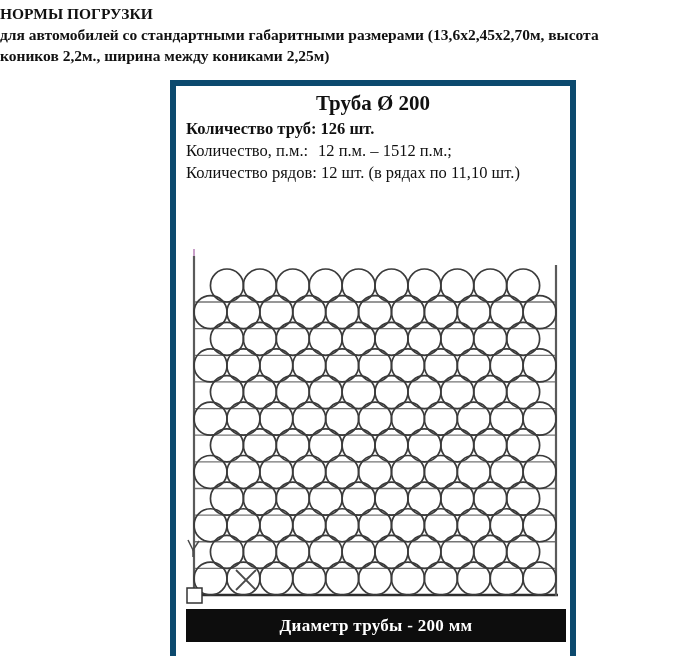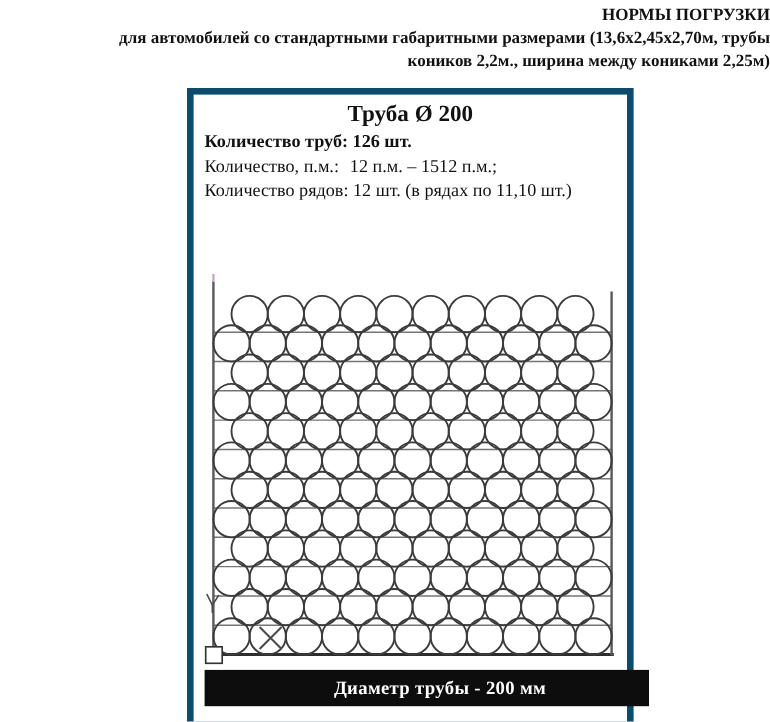--- a/index.html
+++ b/index.html
@@ -1,46 +1,46 @@
 <!DOCTYPE html>
 <html><head>
 <meta charset="utf-8">
 <style>
   html,body{margin:0;padding:0;}
   body{
     width:700px;height:656px;position:relative;background:#ffffff;
     font-family:"Liberation Serif", serif;color:#111;overflow:hidden;
   }
   .page-header{
-    position:absolute;top:3px;left:0;width:700px;text-align:right;
+    position:absolute;top:3px;left:0;width:700px;text-align:left;
     font-weight:bold;font-size:15.5px;line-height:21px;
   }
   .content-box{
     position:absolute;left:170px;top:80px;width:394px;height:570px;
     border:6px solid #0c4a6e;background:#fff;box-sizing:content-box;
   }
   .card-title{
     margin-top:5px;text-align:center;font-weight:bold;font-size:21px;line-height:24px;
   }
   .specs{margin:3px 0 0 10px;font-size:16.5px;line-height:22px;}
   .spec-bold{font-weight:bold;}
   .spec-row .lbl{display:inline-block;width:132px;}
   .diagram-svg{position:absolute;left:0px;top:158px;}
   .footer-band{
     position:absolute;left:10px;top:523px;width:380px;height:33px;
     display:flex;align-items:center;justify-content:center;
-    font-weight:bold;font-size:17px;letter-spacing:0.3px;padding-left:24px;
+    font-weight:bold;font-size:17px;letter-spacing:0.3px;
   }
 </style>
 </head>
 <body>
 
 <div class="page-header">
   <div>НОРМЫ ПОГРУЗКИ</div>
-  <div>для автомобилей со стандартными габаритными размерами (13,6х2,45х2,70м, трубы</div>
+  <div>для автомобилей со стандартными габаритными размерами (13,6х2,45х2,70м, высота</div>
   <div>коников 2,2м., ширина между кониками 2,25м)</div>
 </div>
 
 <div class="content-box">
   <div class="card-title">Труба Ø 200</div>
   <div class="specs">
     <div class="spec-bold">Количество труб: 126 шт.</div>
     <div class="spec-row"><span class="lbl">Количество, п.м.:</span><span>12 п.м. – 1512 п.м.;</span></div>
     <div>Количество рядов: 12 шт. (в рядах по 11,10 шт.)</div>
   </div>

